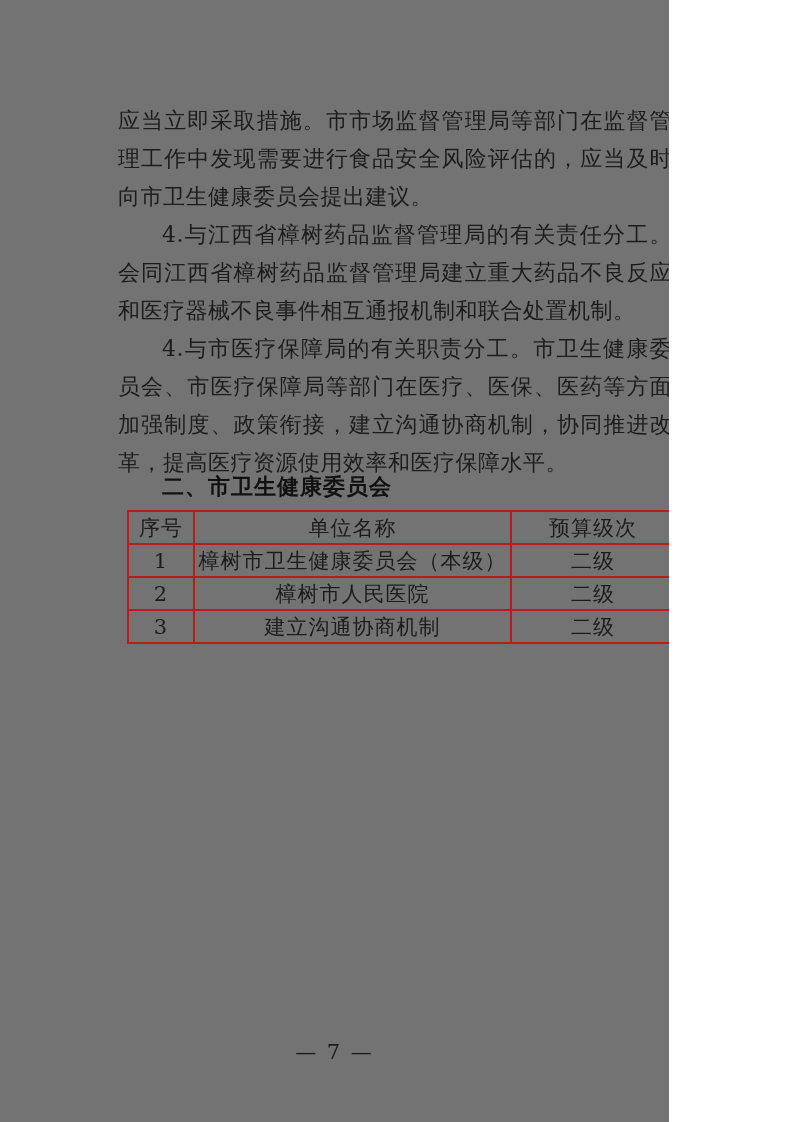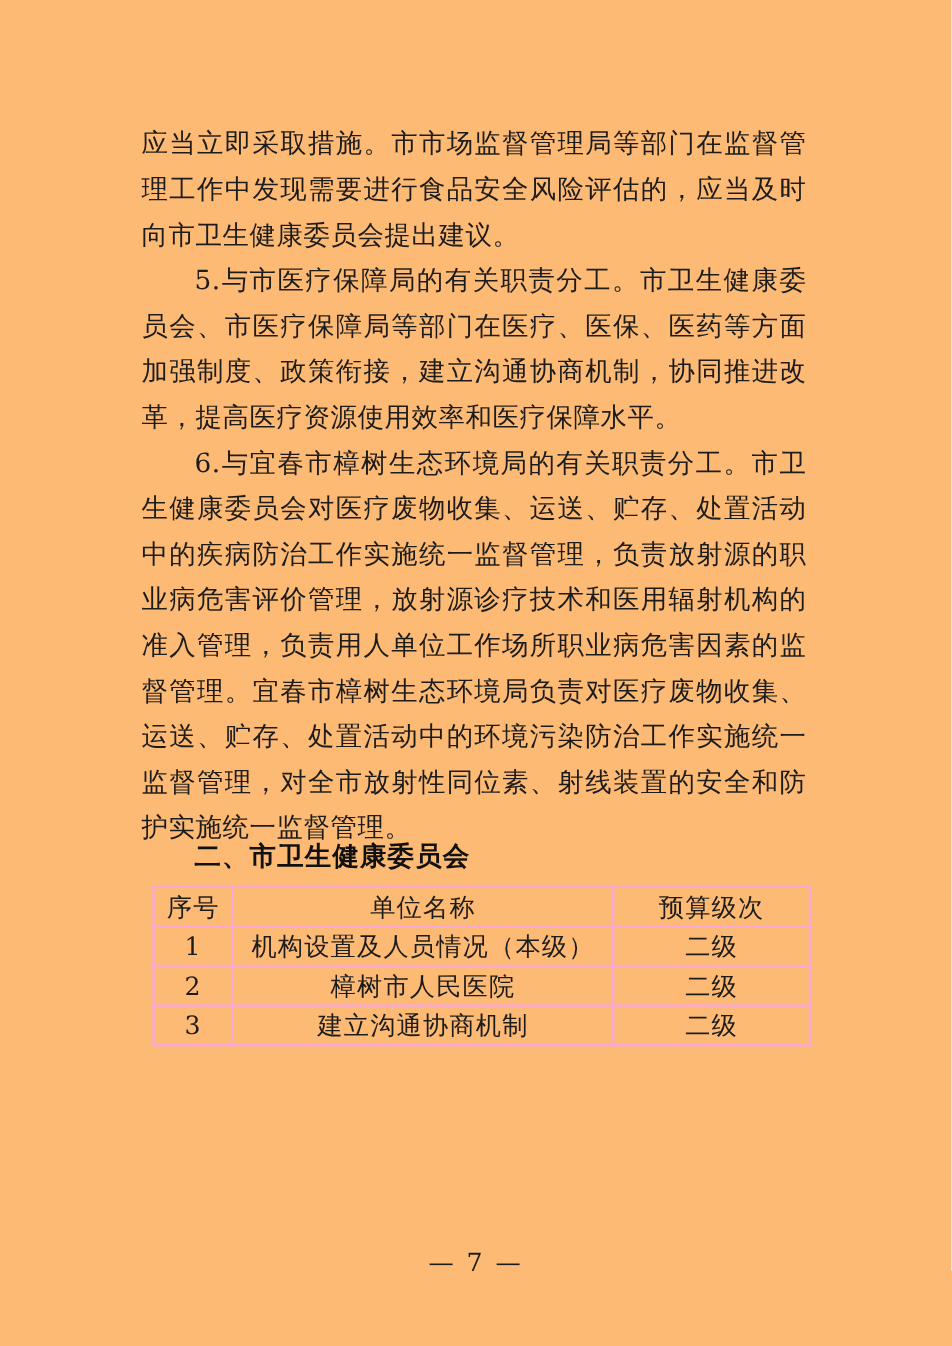--- a/index.html
+++ b/index.html
@@ -2,23 +2,23 @@
 <html lang="zh"><head>
 <meta charset="utf-8">
 <style>
   html, body {
     margin: 0;
     padding: 0;
     background: #ffffff;
   }
   .page {
     position: relative;
-    width: 793px;
+    width: 669px;
     height: 1122px;
-    background: #fdba74;
+    background: #737373;
     overflow: hidden;
     font-family: "DejaVu Serif", "Liberation Serif", serif;
     color: #1c1c1c;
   }
   .content {
     position: absolute;
     left: 118px;
     top: 102px;
     width: 554px;
   }
@@ -44,21 +44,21 @@
     color: #111111;
   }
   .units-table {
     margin: 4px 0 0 9px;
     border-collapse: collapse;
     table-layout: fixed;
     width: 549px;
   }
   .units-table th,
   .units-table td {
-    border: 2px solid #f9a8d4;
+    border: 2px solid #b91c1c;
     font-weight: normal;
     font-size: 21px;
     text-align: center;
     vertical-align: middle;
     padding: 0;
     height: 31px;
     letter-spacing: 1px;
     overflow: hidden;
     white-space: nowrap;
   }
@@ -76,38 +76,38 @@
     color: #1c1c1c;
   }
 </style>
 </head>
 <body>
 
 <div class="page">
   <div class="content">
 
     <p class="para">应当立即采取措施。市市场监督管理局等部门在监督管理工作中发现需要进行食品安全风险评估的，应当及时向市卫生健康委员会提出建议。</p>
-    <p class="para indent">5.与市医疗保障局的有关职责分工。市卫生健康委员会、市医疗保障局等部门在医疗、医保、医药等方面加强制度、政策衔接，建立沟通协商机制，协同推进改革，提高医疗资源使用效率和医疗保障水平。</p>
-    <p class="para indent">6.与宜春市樟树生态环境局的有关职责分工。市卫生健康委员会对医疗废物收集、运送、贮存、处置活动中的疾病防治工作实施统一监督管理，负责放射源的职业病危害评价管理，放射源诊疗技术和医用辐射机构的准入管理，负责用人单位工作场所职业病危害因素的监督管理。宜春市樟树生态环境局负责对医疗废物收集、运送、贮存、处置活动中的环境污染防治工作实施统一监督管理，对全市放射性同位素、射线装置的安全和防护实施统一监督管理。</p>
+    <p class="para indent">4.与江西省樟树药品监督管理局的有关责任分工。会同江西省樟树药品监督管理局建立重大药品不良反应和医疗器械不良事件相互通报机制和联合处置机制。</p>
+    <p class="para indent">4.与市医疗保障局的有关职责分工。市卫生健康委员会、市医疗保障局等部门在医疗、医保、医药等方面加强制度、政策衔接，建立沟通协商机制，协同推进改革，提高医疗资源使用效率和医疗保障水平。</p>
 
     <h2 class="heading">二、市卫生健康委员会</h2>
 
 
     <table class="units-table">
       <thead>
         <tr>
           <th class="col-num">序号</th>
           <th class="col-name">单位名称</th>
           <th class="col-level">预算级次</th>
         </tr>
       </thead>
       <tbody>
         <tr>
           <td>1</td>
-          <td>机构设置及人员情况（本级）</td>
+          <td>樟树市卫生健康委员会（本级）</td>
           <td>二级</td>
         </tr>
         <tr>
           <td>2</td>
           <td>樟树市人民医院</td>
           <td>二级</td>
         </tr>
         <tr>
           <td>3</td>
           <td>建立沟通协商机制</td>

